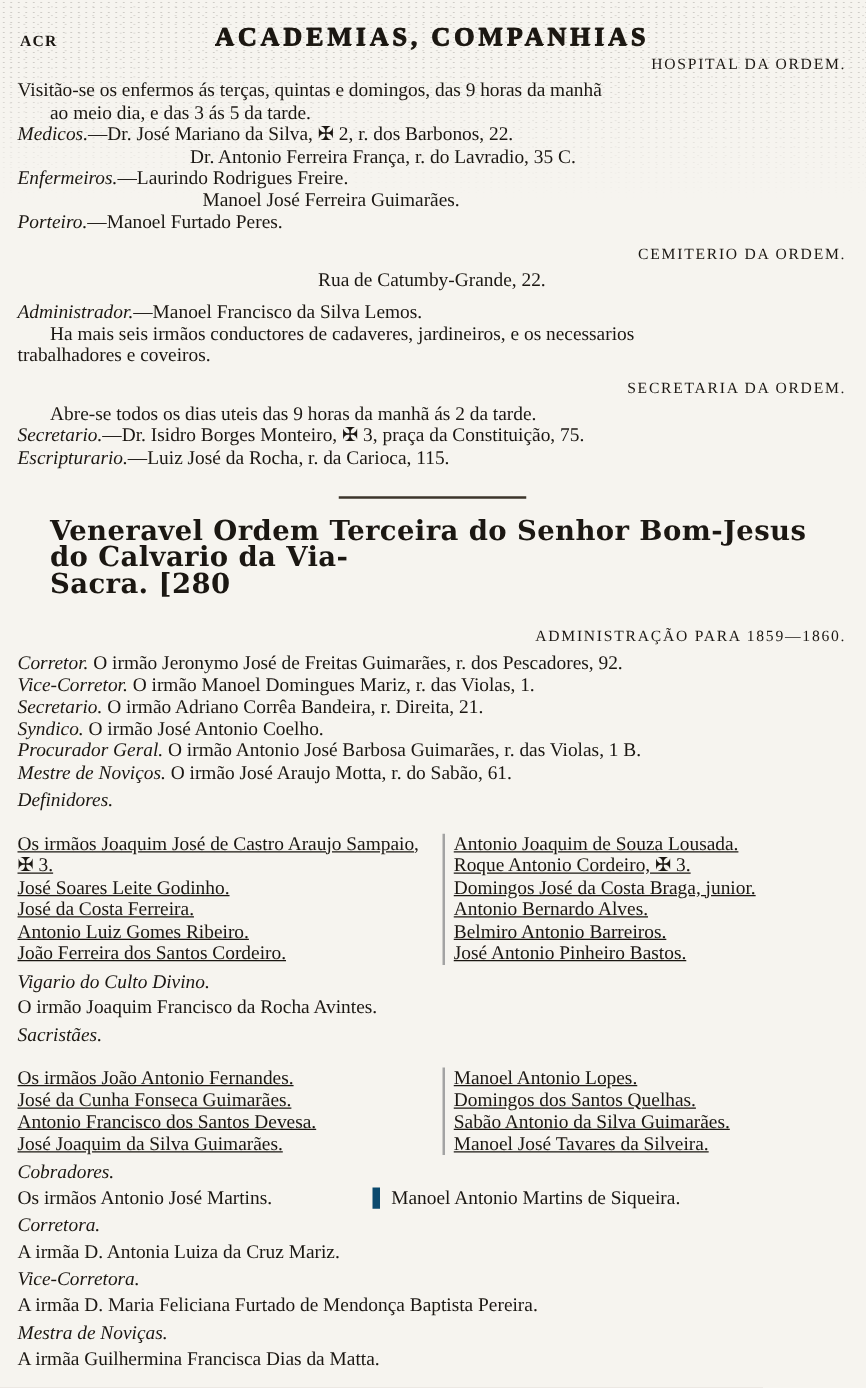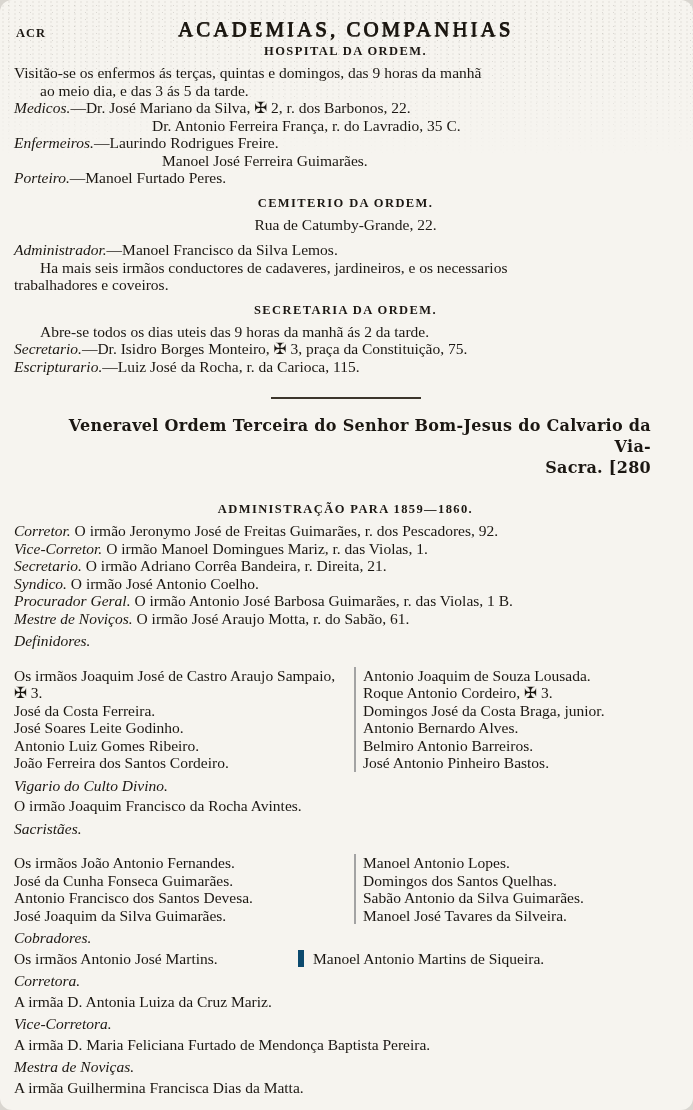--- a/index.html
+++ b/index.html
@@ -4,61 +4,60 @@
 <style>
   * { box-sizing: border-box; }
   html, body { margin: 0; padding: 0; }
   body { background: #d9d6d0; }
   .page {
     width: 693px; height: 1110px; margin: 0 auto; position: relative;
     background: #f6f4ef; color: #1b1712; overflow: hidden;
     font-family: "Liberation Serif", "DejaVu Serif", serif;
     font-size: 15.5px; line-height: 17.5px;
     padding: 12px 16px 0 14px;
-    border-radius: 12px;
   }
   .noise {
     position: absolute; left: 0; top: 0; width: 100%; height: 160px;
     background-image:
       radial-gradient(rgba(45,40,32,.55) .6px, transparent 1px),
       radial-gradient(rgba(45,40,32,.4) .5px, transparent 1px);
     background-size: 6px 4px, 11px 7px;
     background-position: 0 0, 3px 2px;
     opacity: .35; pointer-events: none;
     -webkit-mask-image: linear-gradient(to bottom, #000 30%, transparent);
             mask-image: linear-gradient(to bottom, #000 30%, transparent);
   }
   .header { position: relative; text-align: center; margin: 4px 0 2px; }
   .pagenum { position: absolute; left: 2px; top: 9px; font-weight: bold; font-size: 12.5px; letter-spacing: 1px; }
   .title {
     display: inline-block; margin: 0; font-size: 21px; line-height: 26px;
-    font-weight: normal; letter-spacing: 3px;
+    font-weight: bold; letter-spacing: 3px;
     text-shadow: .7px 0 0 #241f16, 0 .5px 0 #241f16;
   }
   .caps-head {
-    text-align: center; font-weight: bold; font-size: 12.5px; line-height: 15px;
+    text-align: right; font-weight: normal; font-size: 12.5px; line-height: 15px;
     letter-spacing: 1.4px; margin: 9px 0 5px;
   }
   .caps-head.first { margin-top: 2px; }
   .ln { margin: 0; }
   .lbl { font-style: italic; }
   .indent1 { padding-left: 26px; }
   .cont-med { padding-left: 138px; }
   .cont-enf { padding-left: 148px; }
   .center { text-align: center; }
   .divider {
     width: 150px; border: 0; border-top: 2px solid #3c352b; margin: 22px auto 16px;
   }
   .ord-title {
-    text-align: right; font-weight: bold; font-size: 16px; line-height: 21px;
+    text-align: left; font-weight: bold; font-size: 22px; line-height: 21px;
     margin: 4px 26px 24px; letter-spacing: .3px;
     font-family: "DejaVu Serif", "Liberation Serif", serif;
   }
   .subhead { text-align: left; font-style: italic; margin: 5px 0 3px; }
-  .cols { display: flex; margin: 17px 0 2px; }
+  .cols { display: flex; margin: 17px 0 2px; text-decoration: underline; }
   .col { list-style: none; margin: 0; padding: 0; }
   .col li { margin: 0; }
   .col.left { width: 340px; padding-right: 4px; }
   .col.right { flex: 1; border-left: 2px solid #a3a3a3; padding-left: 7px; }
   .cob-row { display: flex; }
   .cob-left { width: 284px; }
   .cob-right { border-left: 6px solid #0c4a6e; padding-left: 9px; }
   .sp-before { margin-top: 8px; }
 </style>
 </head>
@@ -104,22 +103,22 @@
   <div class="ln"><span class="lbl">Vice-Corretor.</span><span> O irmão Manoel Domingues Mariz, r. das Violas, 1.</span></div>
   <div class="ln"><span class="lbl">Secretario.</span><span> O irmão Adriano Corrêa Bandeira, r. Direita, 21.</span></div>
   <div class="ln"><span class="lbl">Syndico.</span><span> O irmão José Antonio Coelho.</span></div>
   <div class="ln"><span class="lbl">Procurador Geral.</span><span> O irmão Antonio José Barbosa Guimarães, r. das Violas, 1 B.</span></div>
   <div class="ln"><span class="lbl">Mestre de Noviços.</span><span> O irmão José Araujo Motta, r. do Sabão, 61.</span></div>
 
   <div class="subhead">Definidores.</div>
   <div class="cols">
     <ul class="col left">
       <li>Os irmãos Joaquim José de Castro Araujo Sampaio, ✠ 3.</li>
+      <li>José Soares Leite Godinho.</li>
       <li>José da Costa Ferreira.</li>
-      <li>José Soares Leite Godinho.</li>
       <li>Antonio Luiz Gomes Ribeiro.</li>
       <li>João Ferreira dos Santos Cordeiro.</li>
     </ul>
     <ul class="col right">
       <li>Antonio Joaquim de Souza Lousada.</li>
       <li>Roque Antonio Cordeiro, ✠ 3.</li>
       <li>Domingos José da Costa Braga, junior.</li>
       <li>Antonio Bernardo Alves.</li>
       <li>Belmiro Antonio Barreiros.</li>
       <li>José Antonio Pinheiro Bastos.</li>

